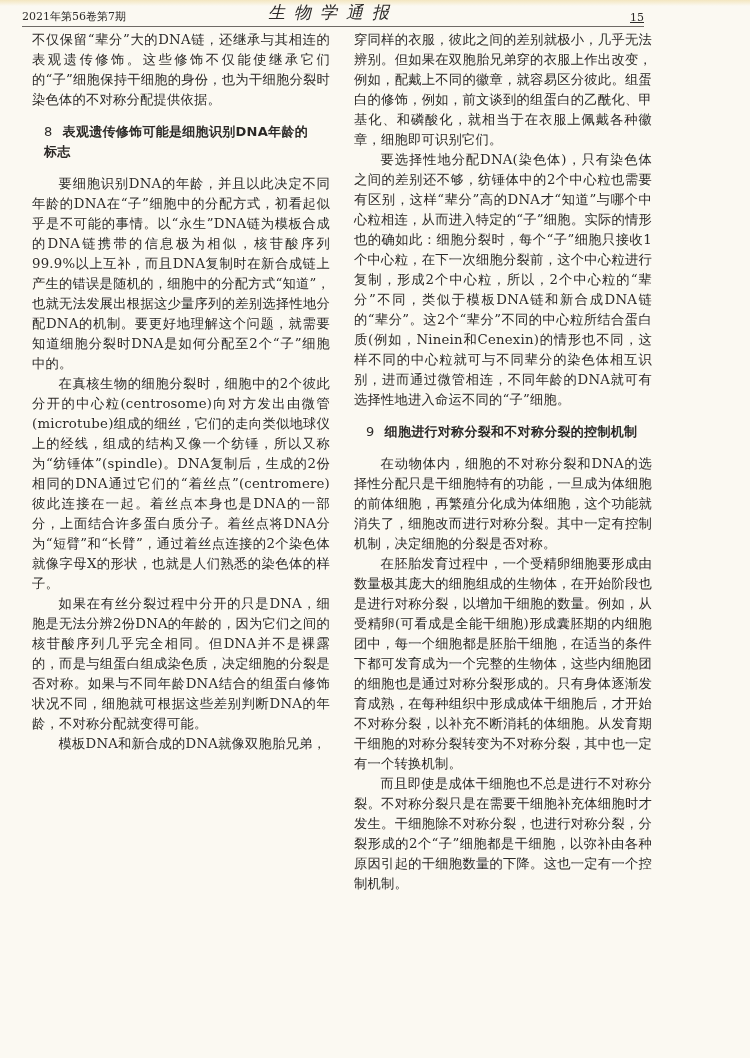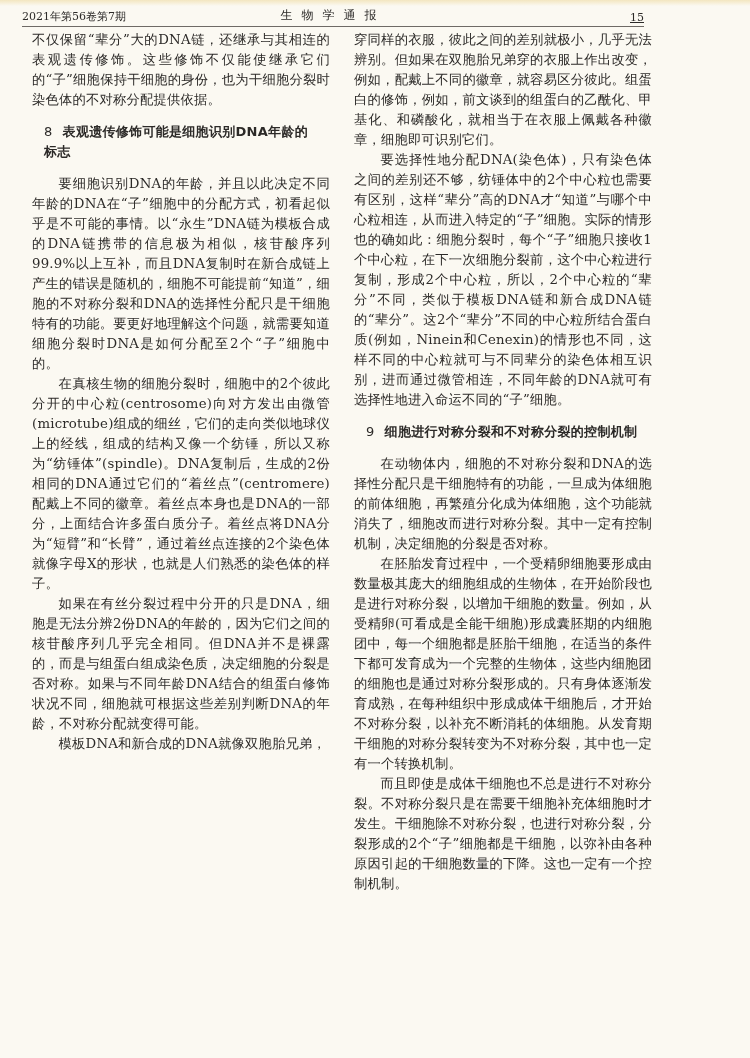--- a/index.html
+++ b/index.html
@@ -16,21 +16,21 @@
     }
     .running-header {
       position: absolute; left: 22px; top: 5px; width: 622px; height: 22px;
       border-bottom: 1px solid #6e6a66;
       font-size: 11px;
       display: flex; align-items: flex-end; justify-content: space-between;
       padding-bottom: 2px;
       box-sizing: border-box;
     }
     .running-header .hdr-left { font-size: 11px; }
-    .running-header .hdr-center { letter-spacing: 9px; font-size: 12px; position: absolute; left: 50%; transform: translateX(-50%); bottom: 2px; }
+    .running-header .hdr-center { letter-spacing: 9px; font-size: 17px; position: absolute; left: 50%; transform: translateX(-50%); bottom: 2px; font-style: italic; }
     .running-header .hdr-right { font-size: 11px; text-decoration: underline; }
     .columns {
       position: absolute; top: 30px; left: 32px;
       display: flex; gap: 24px;
     }
     .col { width: 298px; }
     .col p {
       margin: 0;
       font-size: 13.3px;
       line-height: 20px;
@@ -57,22 +57,22 @@
 <div class="running-header">
   <span class="hdr-left">2021年第56卷第7期</span>
   <span class="hdr-center">生物学通报</span>
   <span class="hdr-right">15</span>
 </div>
 
 <div class="columns">
   <div class="col">
     <p>不仅保留“辈分”大的DNA链，还继承与其相连的表观遗传修饰。这些修饰不仅能使继承它们的“子”细胞保持干细胞的身份，也为干细胞分裂时染色体的不对称分配提供依据。</p>
     <h2><span class="num">8</span><span>表观遗传修饰可能是细胞识别DNA年龄的标志</span></h2>
-    <p class="indent">要细胞识别DNA的年龄，并且以此决定不同年龄的DNA在“子”细胞中的分配方式，初看起似乎是不可能的事情。以“永生”DNA链为模板合成的DNA链携带的信息极为相似，核苷酸序列99.9%以上互补，而且DNA复制时在新合成链上产生的错误是随机的，细胞不可能提前“知道”，细胞的不对称分裂和DNA的选择性分配只是干细胞特有的功能。要更好地理解这个问题，就需要知道细胞分裂时DNA是如何分配至2个“子”细胞中的。</p>
-    <p class="indent">在真核生物的细胞分裂时，细胞中的2个彼此分开的中心粒(centrosome)向对方发出由微管(microtube)组成的细丝，它们的走向类似地球仪上的经线，组成的结构又像一个纺锤，所以又称为“纺锤体”(spindle)。DNA复制后，生成的2份相同的DNA通过它们的“着丝点”(centromere)配戴上不同的徽章。着丝点本身也是DNA的一部分，上面结合许多蛋白质分子。着丝点将DNA分为“短臂”和“长臂”，通过着丝点连接的2个染色体就像字母X的形状，也就是人们熟悉的染色体的样子。</p>
+    <p class="indent">要细胞识别DNA的年龄，并且以此决定不同年龄的DNA在“子”细胞中的分配方式，初看起似乎是不可能的事情。以“永生”DNA链为模板合成的DNA链携带的信息极为相似，核苷酸序列99.9%以上互补，而且DNA复制时在新合成链上产生的错误是随机的，细胞中的分配方式“知道”，也就无法发展出根据这少量序列的差别选择性地分配DNA的机制。要更好地理解这个问题，就需要知道细胞分裂时DNA是如何分配至2个“子”细胞中的。</p>
+    <p class="indent">在真核生物的细胞分裂时，细胞中的2个彼此分开的中心粒(centrosome)向对方发出由微管(microtube)组成的细丝，它们的走向类似地球仪上的经线，组成的结构又像一个纺锤，所以又称为“纺锤体”(spindle)。DNA复制后，生成的2份相同的DNA通过它们的“着丝点”(centromere)彼此连接在一起。着丝点本身也是DNA的一部分，上面结合许多蛋白质分子。着丝点将DNA分为“短臂”和“长臂”，通过着丝点连接的2个染色体就像字母X的形状，也就是人们熟悉的染色体的样子。</p>
     <p class="indent">如果在有丝分裂过程中分开的只是DNA，细胞是无法分辨2份DNA的年龄的，因为它们之间的核苷酸序列几乎完全相同。但DNA并不是裸露的，而是与组蛋白组成染色质，决定细胞的分裂是否对称。如果与不同年龄DNA结合的组蛋白修饰状况不同，细胞就可根据这些差别判断DNA的年龄，不对称分配就变得可能。</p>
     <p class="indent">模板DNA和新合成的DNA就像双胞胎兄弟，</p>
   </div>
   <div class="col">
     <p>穿同样的衣服，彼此之间的差别就极小，几乎无法辨别。但如果在双胞胎兄弟穿的衣服上作出改变，例如，配戴上不同的徽章，就容易区分彼此。组蛋白的修饰，例如，前文谈到的组蛋白的乙酰化、甲基化、和磷酸化，就相当于在衣服上佩戴各种徽章，细胞即可识别它们。</p>
     <p class="indent">要选择性地分配DNA(染色体)，只有染色体之间的差别还不够，纺锤体中的2个中心粒也需要有区别，这样“辈分”高的DNA才“知道”与哪个中心粒相连，从而进入特定的“子”细胞。实际的情形也的确如此：细胞分裂时，每个“子”细胞只接收1个中心粒，在下一次细胞分裂前，这个中心粒进行复制，形成2个中心粒，所以，2个中心粒的“辈分”不同，类似于模板DNA链和新合成DNA链的“辈分”。这2个“辈分”不同的中心粒所结合蛋白质(例如，Ninein和Cenexin)的情形也不同，这样不同的中心粒就可与不同辈分的染色体相互识别，进而通过微管相连，不同年龄的DNA就可有选择性地进入命运不同的“子”细胞。</p>
     <h2><span class="num">9</span><span>细胞进行对称分裂和不对称分裂的控制机制</span></h2>
     <p class="indent">在动物体内，细胞的不对称分裂和DNA的选择性分配只是干细胞特有的功能，一旦成为体细胞的前体细胞，再繁殖分化成为体细胞，这个功能就消失了，细胞改而进行对称分裂。其中一定有控制机制，决定细胞的分裂是否对称。</p>
     <p class="indent">在胚胎发育过程中，一个受精卵细胞要形成由数量极其庞大的细胞组成的生物体，在开始阶段也是进行对称分裂，以增加干细胞的数量。例如，从受精卵(可看成是全能干细胞)形成囊胚期的内细胞团中，每一个细胞都是胚胎干细胞，在适当的条件下都可发育成为一个完整的生物体，这些内细胞团的细胞也是通过对称分裂形成的。只有身体逐渐发育成熟，在每种组织中形成成体干细胞后，才开始不对称分裂，以补充不断消耗的体细胞。从发育期干细胞的对称分裂转变为不对称分裂，其中也一定有一个转换机制。</p>
     <p class="indent">而且即使是成体干细胞也不总是进行不对称分裂。不对称分裂只是在需要干细胞补充体细胞时才发生。干细胞除不对称分裂，也进行对称分裂，分裂形成的2个“子”细胞都是干细胞，以弥补由各种原因引起的干细胞数量的下降。这也一定有一个控制机制。</p>

